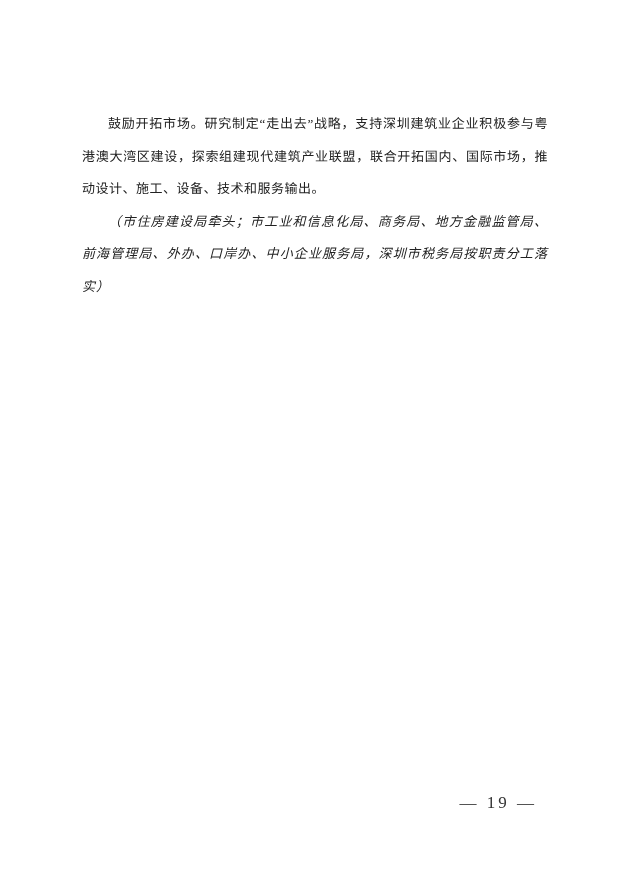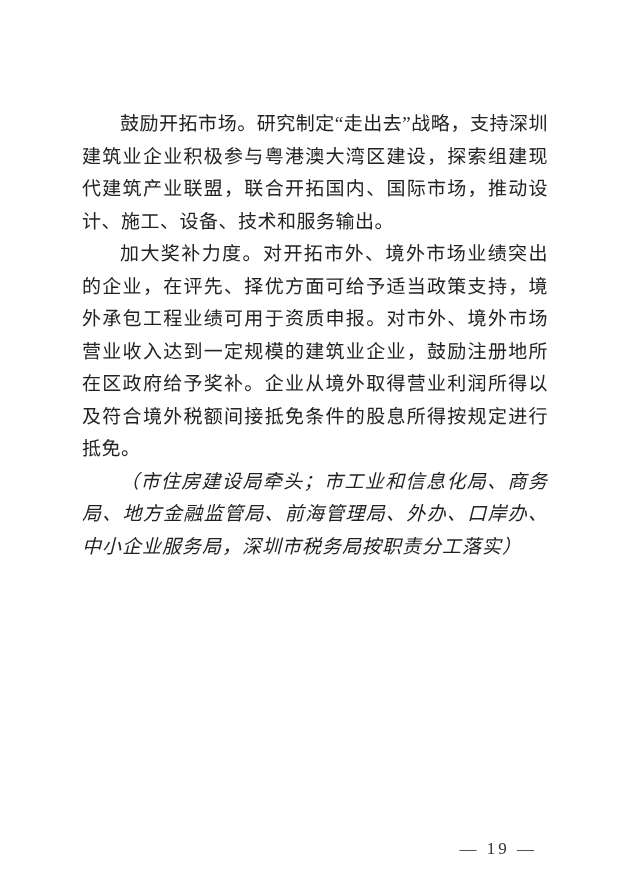--- a/index.html
+++ b/index.html
@@ -18,46 +18,45 @@
   }
   .text-block {
     position: absolute;
     left: 82px;
     top: 108px;
     width: 466px;
   }
   .para {
     margin: 0;
     padding: 0;
-    font-size: 19px;
+    font-size: 13px;
     line-height: 32.5px;
     text-align: justify;
     text-justify: inter-ideograph;
     text-indent: 2em;
     letter-spacing: 0.5px;
   }
   
   .para.kaiti {
     font-style: italic;
     letter-spacing: 1px;
   }
   .page-number {
     position: absolute;
-    top: 839px;
+    top: 793px;
     right: 93px;
     font-size: 17px;
     letter-spacing: 3px;
     color: #333333;
     font-family: "Liberation Serif", serif;
     white-space: nowrap;
   }
 </style>
 </head>
 <body>
 
 <div class="page">
   <div class="text-block">
     <p class="para">鼓励开拓市场。研究制定“走出去”战略，支持深圳建筑业企业积极参与粤港澳大湾区建设，探索组建现代建筑产业联盟，联合开拓国内、国际市场，推动设计、施工、设备、技术和服务输出。</p>
-    <p class="para">加大奖补力度。对开拓市外、境外市场业绩突出的企业，在评先、择优方面可给予适当政策支持，境外承包工程业绩可用于资质申报。对市外、境外市场营业收入达到一定规模的建筑业企业，鼓励注册地所在区政府给予奖补。企业从境外取得营业利润所得以及符合境外税额间接抵免条件的股息所得按规定进行抵免。</p>
     <p class="para kaiti">（市住房建设局牵头；市工业和信息化局、商务局、地方金融监管局、前海管理局、外办、口岸办、中小企业服务局，深圳市税务局按职责分工落实）</p>
   </div>
   <div class="page-number">— 19 —</div>
 </div>
 
 </body></html>

